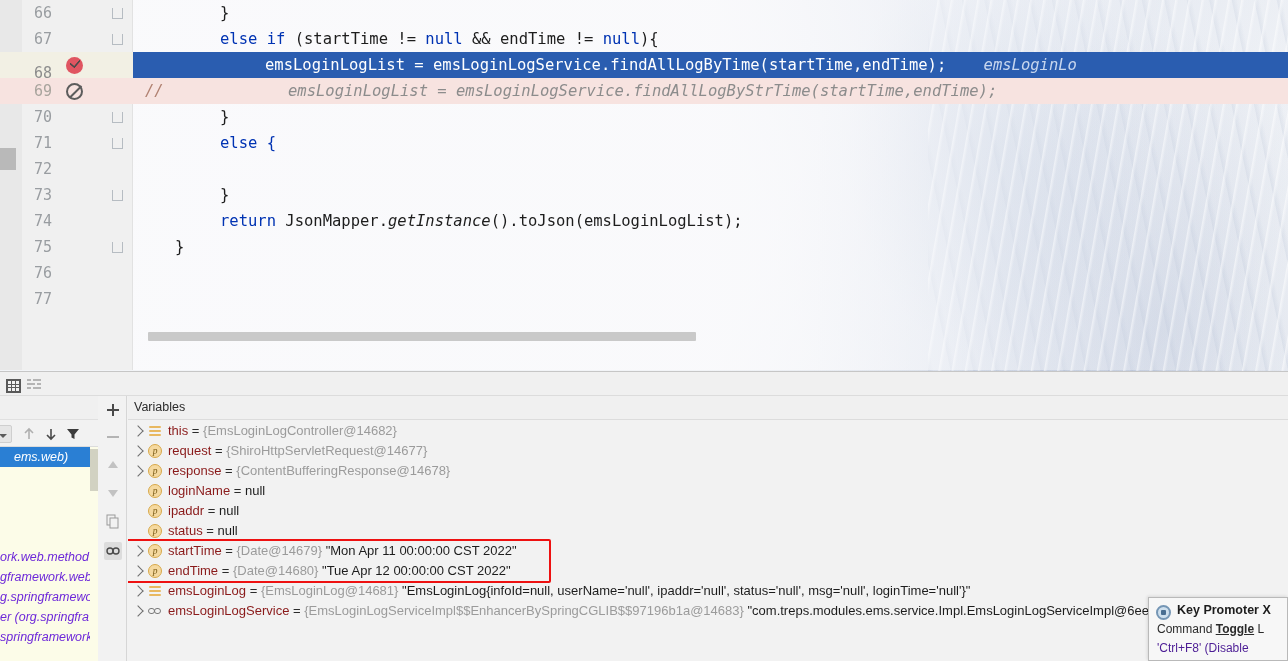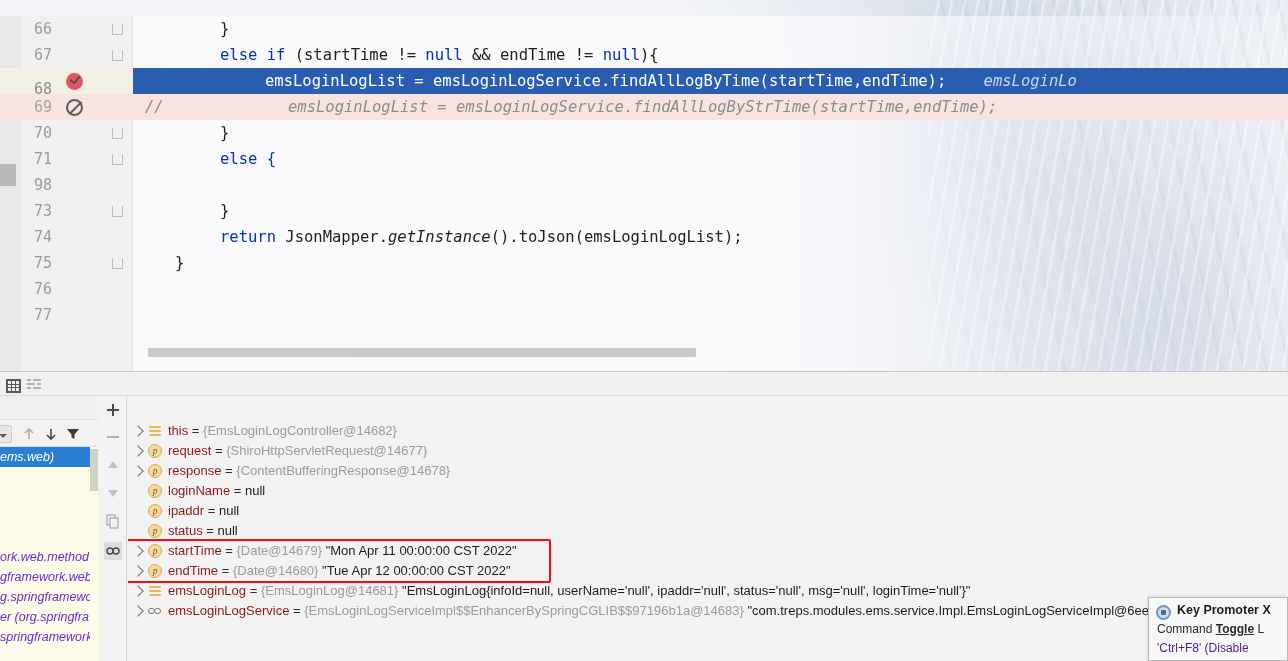--- a/index.html
+++ b/index.html
@@ -32,21 +32,21 @@
   .wallpaper::after {
     content: "";
     position: absolute; right: 0; top: 0; width: 360px; height: 661px;
     background:
       repeating-linear-gradient(100deg, rgba(255,255,255,0.0) 0px, rgba(255,255,255,0.0) 9px, rgba(255,255,255,0.55) 10px, rgba(255,255,255,0.0) 13px),
       repeating-linear-gradient(78deg, rgba(120,140,175,0.0) 0px, rgba(120,140,175,0.0) 16px, rgba(120,140,175,0.13) 17px, rgba(120,140,175,0.0) 22px);
   }
 
   
   .editor {
-    position: absolute; left: 0; top: 16px; width: 1288px; height: 370px;
+    position: absolute; left: 0; top: 0; width: 1288px; height: 370px;
     overflow: hidden;
   }
   .editor-surface {
     position: absolute; left: 0; top: 0; width: 1288px; height: 370px;
     background: linear-gradient(90deg, rgba(250,250,252,0.96) 0%, rgba(250,250,252,0.92) 55%, rgba(248,249,252,0.55) 78%, rgba(248,249,252,0.18) 100%);
   }
   .gutter-bg {
     position: absolute; left: 0; top: 0; width: 133px; height: 370px;
     background: #f0f0f0;
     border-right: 1px solid #e2e2e2;
@@ -174,21 +174,21 @@
   .ft-btn.sel { background: #e6e6e6; border: 1px solid #cfcfcf; border-radius: 2px; }
   .frames-list {
     position: absolute; left: 0; top: 51px; width: 98px; height: 215px;
     background: #fcfce8; overflow: hidden;
   }
   .frame-item {
     position: absolute; left: 0; width: 92px; height: 20px;
     font-size: 12.5px; font-style: italic; color: #6d28d9;
     line-height: 20px; white-space: nowrap; overflow: hidden;
   }
-  .frame-item.sel { background: #2a7fd4; color: #ffffff; width: 90px; }
+  .frame-item.sel { background: #2a7fd4; color: #ffffff; width: 90px; padding-left: 14px; }
   .frames-vscroll {
     position: absolute; left: 90px; top: 51px; width: 8px; height: 215px; background: #fcfce8;
   }
   .frames-vscroll .thumb { position:absolute; left:0; top:2px; width:8px; height:42px; background:#d2d2c2; }
 
   
   .vars-toolcol {
     position: absolute; left: 99px; top: 0; width: 28px; height: 266px;
     background: #f2f2f2; border-right: 1px solid #d6d6d6;
   }
@@ -296,21 +296,21 @@
     <div class="gutter-bg"></div>
     <div class="gutter-strip"></div>
     <div class="left-marker"></div>
     <div id="editor-rows">
         <div class="row" style="top: 0px;"><div class="lnum">66</div><div class="fold open"><span class="fbox"></span></div><div class="code" style="left: 220px;"><span class="plain">}</span></div></div>
         <div class="row" style="top: 26px;"><div class="lnum">67</div><div class="fold open"><span class="fbox"></span></div><div class="code" style="left: 220px;"><span class="kw">else </span><span class="kw">if </span><span class="plain">(startTime != </span><span class="kw">null</span><span class="plain"> &amp;&amp; endTime != </span><span class="kw">null</span><span class="plain">){</span></div></div>
         <div class="row row-current" style="top: 52px;"><div class="row-current-gutter"></div><div class="lnum">68</div><div class="bp-icon"><div class="tick"></div></div><div class="code" style="left: 265px;"><span class="plain">emsLoginLogList = emsLoginLogService.findAllLogByTime(startTime,endTime);</span><span class="trailing-hint">    emsLoginLo</span></div></div>
         <div class="row row-breakpoint" style="top: 78px;"><div class="lnum">69</div><div class="bp-muted"></div><div class="dslash">//</div><div class="code" style="left: 288px;"><span class="comment">emsLoginLogList = emsLoginLogService.findAllLogByStrTime(startTime,endTime);</span></div></div>
         <div class="row" style="top: 104px;"><div class="lnum">70</div><div class="fold open"><span class="fbox"></span></div><div class="code" style="left: 220px;"><span class="plain">}</span></div></div>
         <div class="row" style="top: 130px;"><div class="lnum">71</div><div class="fold open"><span class="fbox"></span></div><div class="code" style="left: 220px;"><span class="kw">else {</span></div></div>
-        <div class="row" style="top: 156px;"><div class="lnum">98</div></div>
+        <div class="row" style="top: 156px;"><div class="lnum">72</div></div>
         <div class="row" style="top: 182px;"><div class="lnum">73</div><div class="fold open"><span class="fbox"></span></div><div class="code" style="left: 220px;"><span class="plain">}</span></div></div>
         <div class="row" style="top: 208px;"><div class="lnum">74</div><div class="code" style="left: 220px;"><span class="kw">return </span><span class="plain">JsonMapper.</span><span class="italic-m">getInstance</span><span class="plain">().toJson(emsLoginLogList);</span></div></div>
         <div class="row" style="top: 234px;"><div class="lnum">75</div><div class="fold open"><span class="fbox"></span></div><div class="code" style="left: 175px;"><span class="plain">}</span></div></div>
         <div class="row" style="top: 260px;"><div class="lnum">76</div><div class="code" style="left: 175px;"></div></div>
         <div class="row" style="top: 286px;"><div class="lnum">77</div><div class="code" style="left: 175px;"></div></div>
       </div>
     <div class="h-scroll">
       <div class="thumb"></div>
     </div>
   </div>
@@ -408,20 +408,23 @@
         </div>
         <div class="vt-btn" style="top:146px;background:#dcdcdc;border-radius:2px;">
           <svg width="18" height="18" viewBox="0 0 18 18">
               <circle cx="6" cy="9" r="3" stroke="#4a4a4a" fill="none" stroke-width="1.4"></circle>
               <circle cx="12" cy="9" r="3" stroke="#4a4a4a" fill="none" stroke-width="1.4"></circle>
             </svg>
         </div>
       </div>
 
       <div class="vars-pane">
+        <div class="vars-header">
+          <span class="vars-title">Variables</span>
+        </div>
         <div class="vars-list" id="vars-list">
             <div class="var-row" style="top: 0px;">
               <div class="tw"></div>
               <div class="vicon obj">
                 <i style="top:2px"></i>
                 <i style="top:6px"></i>
                 <i style="top:10px"></i>
               </div>
               <div class="vname"><span>this</span><span class="veq"> = </span><span class="vtype">{EmsLoginLogController@14682} </span></div>
             </div>

